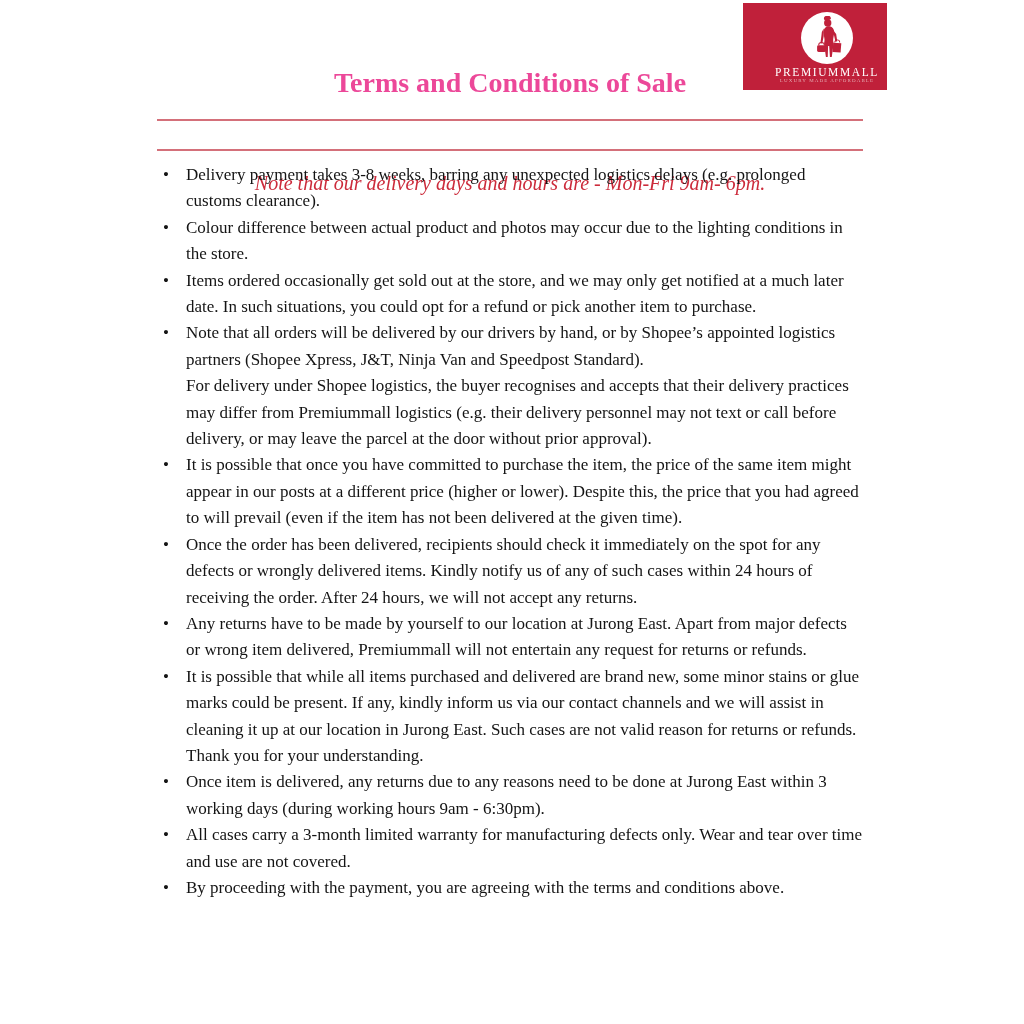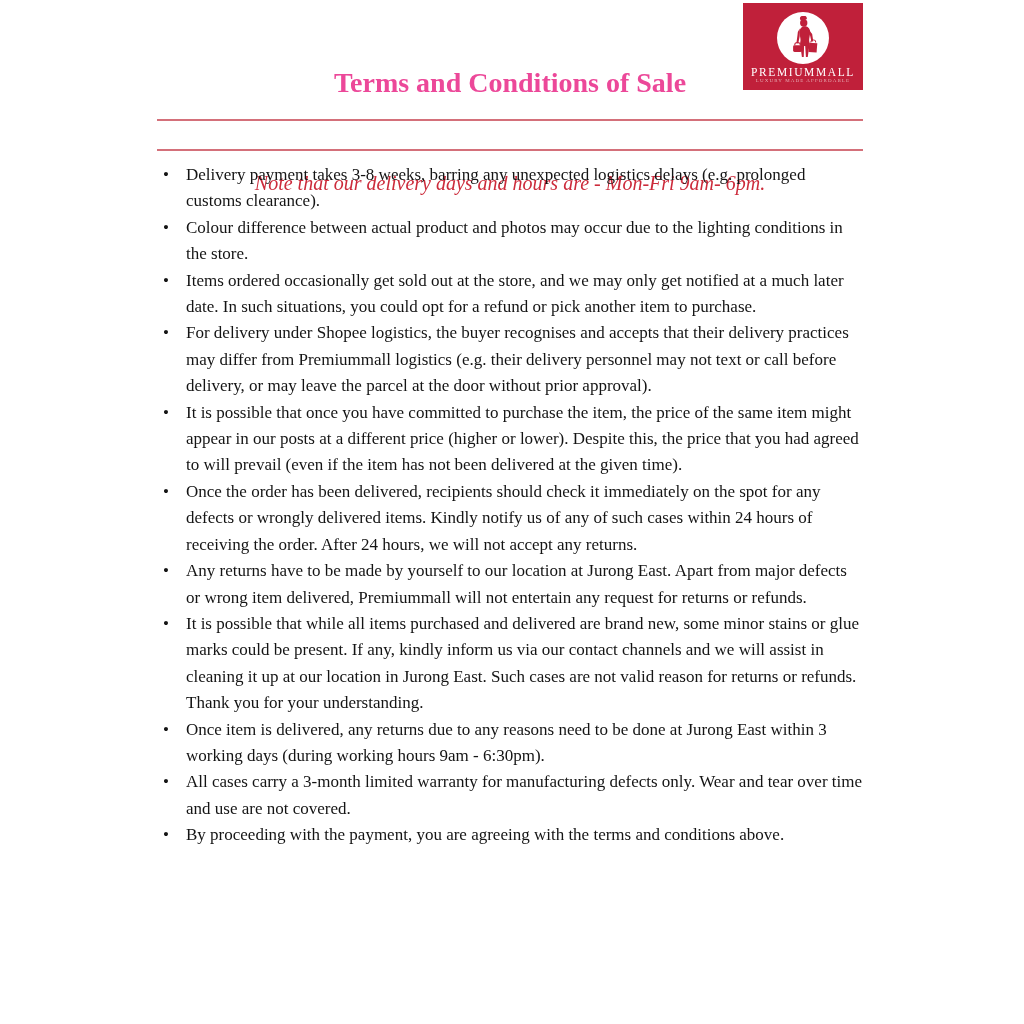--- a/index.html
+++ b/index.html
@@ -20,20 +20,21 @@
   .logo-box {
     position: absolute;
     left: 743px;
     top: 3px;
     width: 120px;
     height: 87px;
     background: #c0203a;
     display: flex;
     flex-direction: column;
     align-items: center;
+    padding-left: 24px;
   }
   .logo-circle {
     margin-top: 9px;
     width: 52px;
     height: 52px;
     border-radius: 50%;
     background: #ffffff;
     display: flex;
     align-items: center;
     justify-content: center;
@@ -162,20 +163,21 @@
     </div>
     <div class="li">
       <span class="marker">•</span>
       <div class="content">
         <div class="para"><span>Items ordered occasionally get sold out at the store, and we may only get notified at a much later date. In such situations, you could opt for a refund or pick another item to purchase.</span></div>
       </div>
     </div>
     <div class="li">
       <span class="marker">•</span>
       <div class="content">
+        <div class="para"><span>Note that all orders will be delivered by our drivers by hand, or by Shopee’s appointed logistics partners (Shopee Xpress, J&amp;T, Ninja Van and Speedpost Standard).</span></div>
         <div class="para"><span>For delivery under Shopee logistics, the buyer recognises and accepts that their delivery practices may differ from Premiummall logistics (e.g. their delivery personnel may not text or call before delivery, or may leave the parcel at the door without prior approval).</span></div>
       </div>
     </div>
     <div class="li">
       <span class="marker">•</span>
       <div class="content">
         <div class="para"><span>It is possible that once you have committed to purchase the item, the price of the same item might appear in our posts at a different price (higher or lower). Despite this, the price that you had agreed to will prevail (even if the item has not been delivered at the given time).</span></div>
       </div>
     </div>
     <div class="li">

